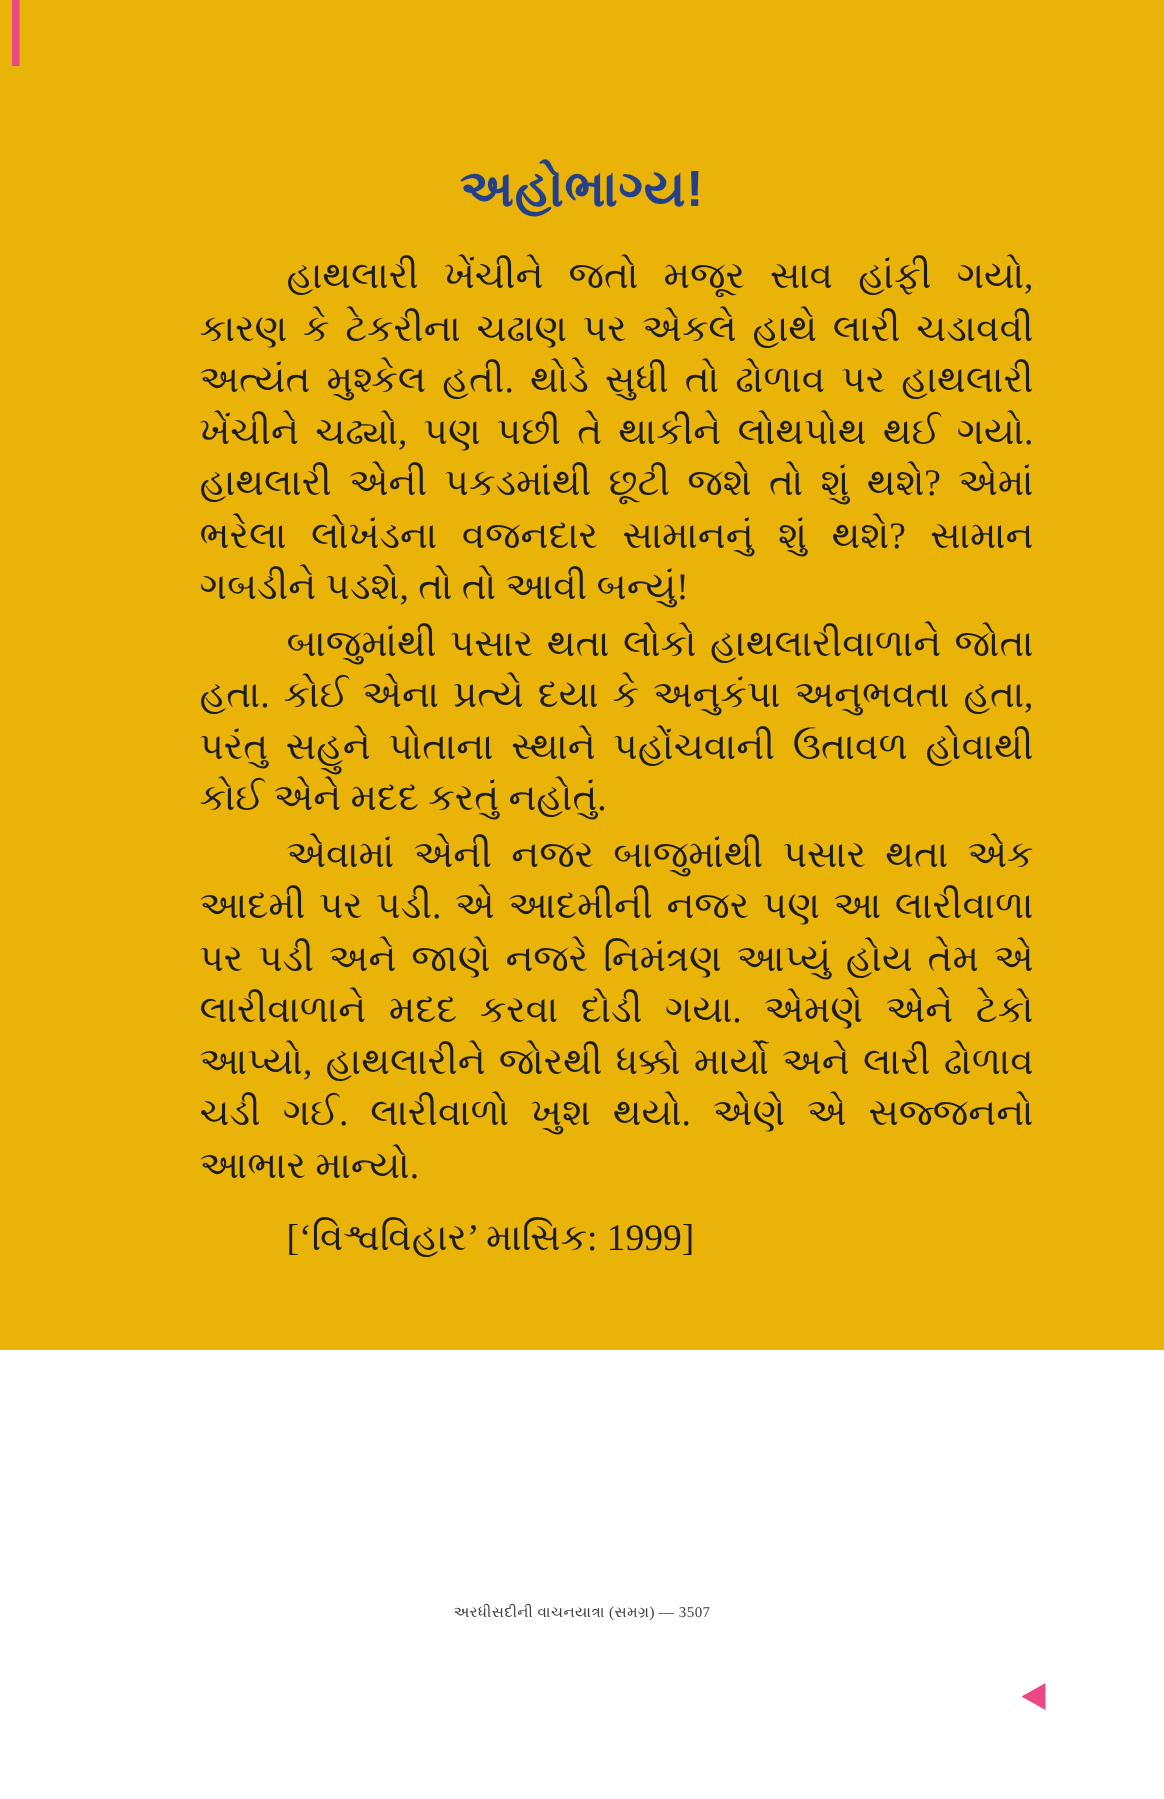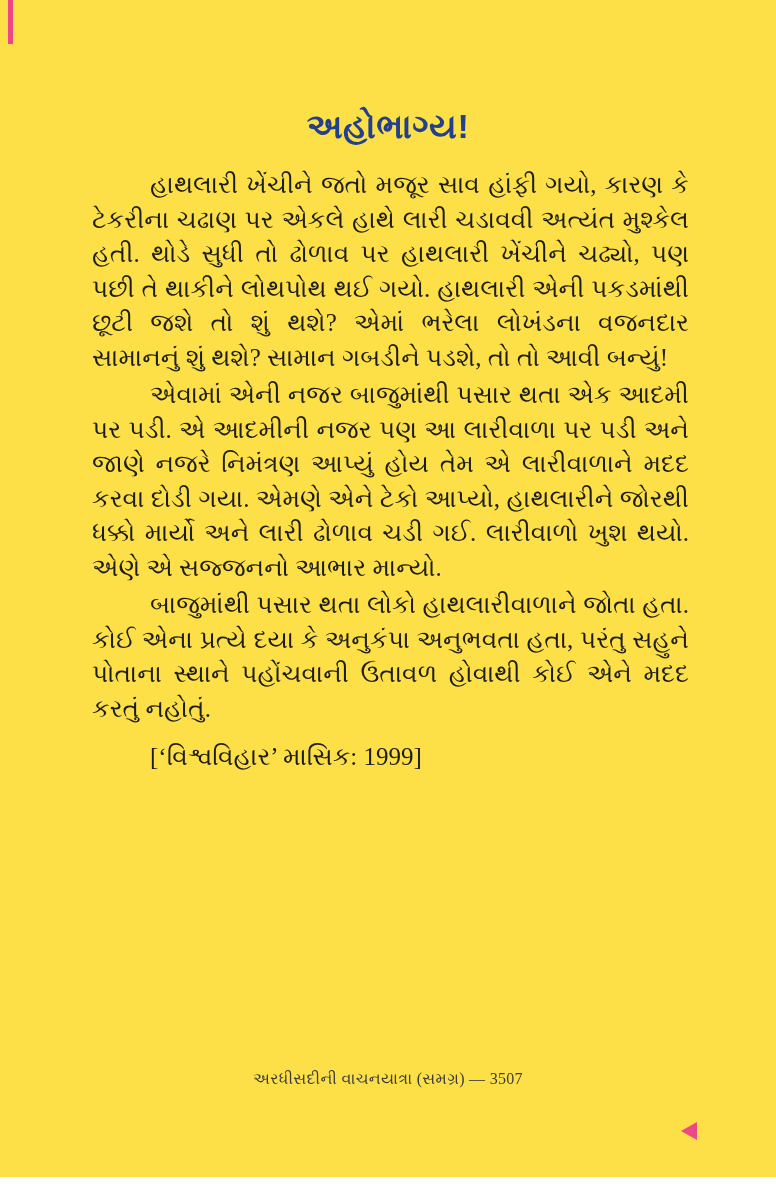--- a/index.html
+++ b/index.html
@@ -8,22 +8,22 @@
     width: 776px;
     height: 1199px;
     position: relative;
     overflow: hidden;
     font-family: "Liberation Serif", serif;
     color: #1d1d1d;
   }
   .page {
     position: relative;
     width: 776px;
-    height: 1177px;
-    background: #fde047;
+    height: 900px;
+    background: #eab308;
   }
   .corner-strip {
     position: absolute;
     left: 8px;
     top: 0;
     width: 5px;
     height: 44px;
     background: #ec4787;
   }
   .doc-title {
@@ -45,35 +45,36 @@
     left: 92px;
     width: 597px;
   }
   .content p {
     font-size: 25px;
     line-height: 34.5px;
     text-align: justify;
     text-indent: 58px;
     color: #1d1d1d;
     margin-bottom: 3px;
+    margin-left: 41px;
   }
   .citation {
     margin-top: 14px;
     text-align: right;
     text-indent: 0;
     font-size: 24px;
     color: #1d1d1d;
   }
   .footer-caption {
     position: absolute;
     top: 1070px;
     left: 0;
     width: 776px;
     text-align: center;
-    font-size: 16px;
+    font-size: 10px;
     color: #3c3c3c;
     letter-spacing: 0.3px;
   }
   .nav-triangle {
     position: absolute;
     left: 681px;
     top: 1122px;
     width: 0;
     height: 0;
     border-top: 9px solid transparent;
@@ -85,22 +86,22 @@
 <body>
 
 <div class="page">
 
   <div class="corner-strip"></div>
 
   <h1 class="doc-title">અહોભાગ્ય!</h1>
 
   <div class="content">
     <p>હાથલારી ખેંચીને જતો મજૂર સાવ હાંફી ગયો, કારણ કે ટેકરીના ચઢાણ પર એકલે હાથે લારી ચડાવવી અત્યંત મુશ્કેલ હતી. થોડે સુધી તો ઢોળાવ પર હાથલારી ખેંચીને ચઢ્યો, પણ પછી તે થાકીને લોથપોથ થઈ ગયો. હાથલારી એની પકડમાંથી છૂટી જશે તો શું થશે? એમાં ભરેલા લોખંડના વજનદાર સામાનનું શું થશે? સામાન ગબડીને પડશે, તો તો આવી બન્યું!</p>
+    <p>બાજુમાંથી પસાર થતા લોકો હાથલારીવાળાને જોતા હતા. કોઈ એના પ્રત્યે દયા કે અનુકંપા અનુભવતા હતા, પરંતુ સહુને પોતાના સ્થાને પહોંચવાની ઉતાવળ હોવાથી કોઈ એને મદદ કરતું નહોતું.</p>
     <p>એવામાં એની નજર બાજુમાંથી પસાર થતા એક આદમી પર પડી. એ આદમીની નજર પણ આ લારીવાળા પર પડી અને જાણે નજરે નિમંત્રણ આપ્યું હોય તેમ એ લારીવાળાને મદદ કરવા દોડી ગયા. એમણે એને ટેકો આપ્યો, હાથલારીને જોરથી ધક્કો માર્યો અને લારી ઢોળાવ ચડી ગઈ. લારીવાળો ખુશ થયો. એણે એ સજ્જનનો આભાર માન્યો.</p>
-    <p>બાજુમાંથી પસાર થતા લોકો હાથલારીવાળાને જોતા હતા. કોઈ એના પ્રત્યે દયા કે અનુકંપા અનુભવતા હતા, પરંતુ સહુને પોતાના સ્થાને પહોંચવાની ઉતાવળ હોવાથી કોઈ એને મદદ કરતું નહોતું.</p>
     <p class="citation">[‘વિશ્વવિહાર’ માસિક: 1999]</p>
   </div>
 
   <div class="footer-caption">અરધીસદીની વાચનયાત્રા (સમગ્ર) — 3507</div>
 
   <div class="nav-triangle"></div>
 
 </div>
 
 </body></html>

